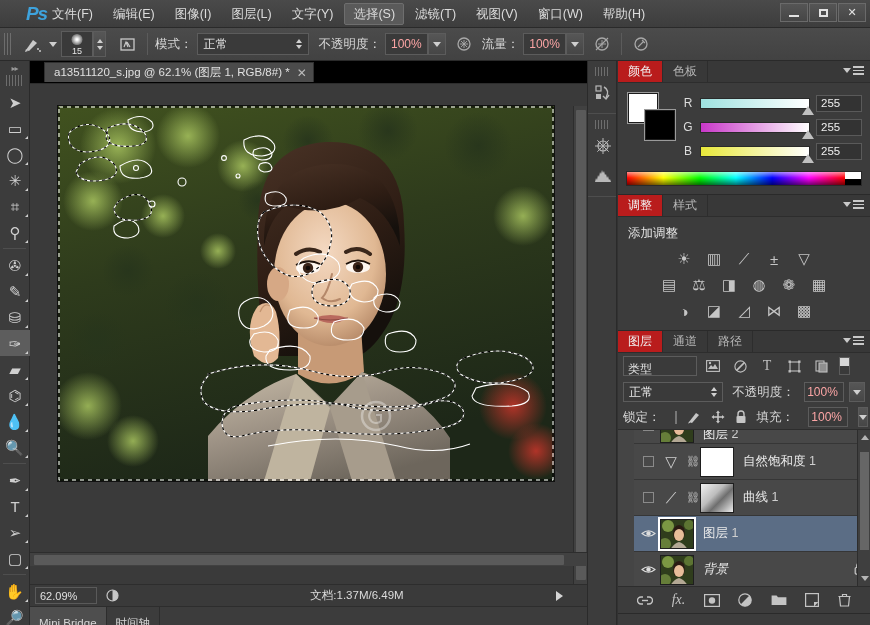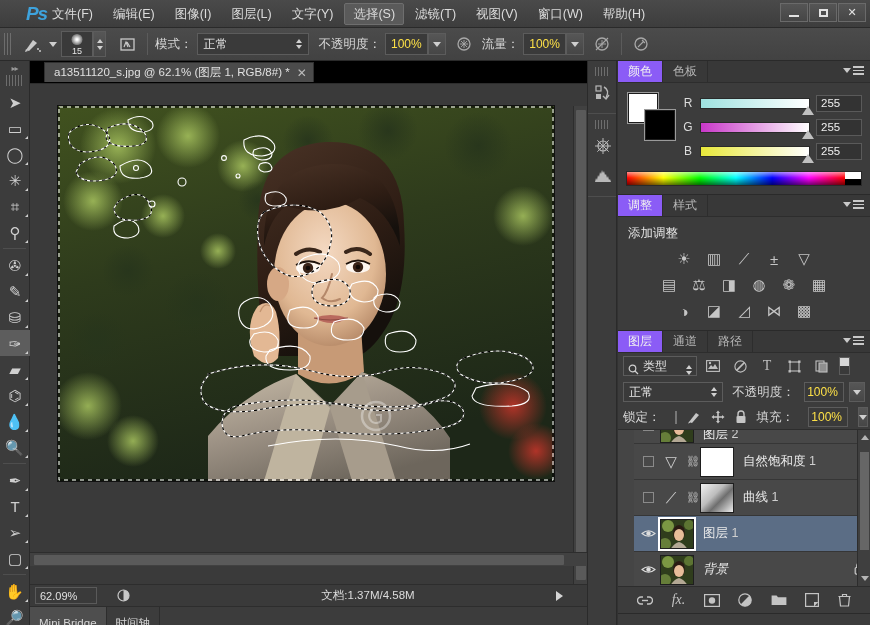--- a/index.html
+++ b/index.html
@@ -75,21 +75,21 @@
   .opt-select {
     height:22px; background:#3a3a3a; border:1px solid #5c5c5c; color:#e3e3e3;
     display:flex; align-items:center; padding:0 6px; font-size:12px; position:relative;
     min-width:112px; justify-content:space-between;
   }
   .updown { display:flex;flex-direction:column; gap:2px; margin-left:6px;}
   .updown i{width:0;height:0;border-left:3px solid transparent;border-right:3px solid transparent;}
   .updown .u{border-bottom:4px solid #d0d0d0;}
   .updown .d{border-top:4px solid #d0d0d0;}
   .opt-val {
-    height:22px; background:#3a3a3a; border:1px solid #5c5c5c; color:#fde047;
+    height:22px; background:#3a3a3a; border:1px solid #5c5c5c; color:#fca5a5;
     display:flex;align-items:center; padding:0 5px; font-size:12px; min-width:40px; justify-content:flex-end;
   }
   .opt-arrowbtn {
     height:22px;width:18px;background:linear-gradient(#565656,#464646);border:1px solid #5c5c5c;
     display:flex;align-items:center;justify-content:center;
   }
   .airbrush {
     width:24px;height:22px;display:flex;align-items:center;justify-content:center;color:#b9b9b9;font-size:15px;
   }
 
@@ -122,21 +122,21 @@
   .canvas-wrap { position:absolute; left:0; top:22px; width:557px; height:505px; background:#3a3a3a;
     border-top:1px solid #2d2d2d; }
   .canvas-img { position:absolute; left:28px; top:22px; width:496px; height:375px; overflow:hidden;
     box-shadow:0 0 0 1px #111; }
   .marchants { position:absolute; left:28px; top:22px; width:496px; height:375px; pointer-events:none; }
   .vscroll { position:absolute; right:0; top:22px; width:14px; height:505px; background:#414141; border-left:1px solid #2d2d2d;}
   .vscroll .thumb { position:absolute; left:2px; top:4px; width:10px; height:470px; background:#5a5a5a; border-radius:1px;}
   .hscroll { position:absolute; left:0; bottom:22px; width:557px; height:14px; background:#414141; border-top:1px solid #2d2d2d;}
   .hscroll .thumb { position:absolute; top:2px; left:4px; width:530px; height:10px; background:#5a5a5a; border-radius:1px;}
   .statusbar { position:absolute; left:0; bottom:0; width:557px; height:22px; background:#3a3a3a;
-    display:flex; align-items:center; gap:15px; border-top:1px solid #2d2d2d; }
+    display:flex; align-items:center; gap:4px; border-top:1px solid #2d2d2d; }
   .zoomfield { width:62px; height:17px; background:#3a3a3a; border:1px solid #5a5a5a; color:#e0e0e0;
     font-size:11px; display:flex; align-items:center; padding-left:4px; margin-left:5px;}
   .sb-icon { width:22px;height:18px;display:flex;align-items:center;justify-content:center;color:#c8c8c8;font-size:11px;}
   .sb-doc { flex:1; height:17px; color:#dcdcdc; font-size:11.5px; display:flex; align-items:center;
     justify-content:center; position:relative;}
   .sb-arrow { position:absolute; right:24px; width:0;height:0;border-top:5px solid transparent;border-bottom:5px solid transparent;border-left:7px solid #d5d5d5;}
   .bottomtabs { position:absolute; left:0; bottom:0; width:557px; height:19px; background:#3c3c3c;
     display:flex; align-items:stretch; border-top:1px solid #2d2d2d; }
   .btab { padding:16px 9px; display:flex;align-items:center; font-size:11.5px; color:#d6d6d6;
     border-right:1px solid #2d2d2d; }
@@ -150,21 +150,21 @@
   .md-icon { width:30px;height:30px;display:flex;align-items:center;justify-content:center;color:#b8b8b8;font-size:16px;}
   .md-div { height:1px;background:#2d2d2d;border-bottom:1px solid #4e4e4e;margin:5px 0;}
 
   
   .rightcol { position:absolute; left:618px; top:61px; width:252px; height:564px; background:#3c3c3c; }
   .panel { border-bottom:1px solid #2a2a2a; background:#3c3c3c; }
   .panel-tabs { height:22px; display:flex; align-items:stretch; background:#383838; position:relative;
     border-bottom:1px solid #2d2d2d;}
   .ptab { padding:0 10px; display:flex;align-items:center; font-size:12px; color:#b5b5b5;
     border-right:1px solid #2d2d2d; }
-  .ptab.active { background:#8b5cf6; color:#f0f0f0;font-family:Liberation Serif, serif; }
+  .ptab.active { background:#b91c1c; color:#f0f0f0;font-family:Liberation Serif, serif; }
   .panel-menu { position:absolute; right:6px; top:5px; display:flex; align-items:center; gap:2px; }
   .pm-tri { width:0;height:0;border-left:4px solid transparent;border-right:4px solid transparent;border-top:5px solid #c9c9c9; }
   .pm-lines { display:flex;flex-direction:column;gap:2px;}
   .pm-lines i { display:block;width:11px;height:1.5px;background:#c9c9c9;}
 
   
   .colorbody { padding:8px 8px 6px 8px; display:flex; }
   .swatchstack { position:relative; width:46px; height:46px; margin:2px 8px 0 2px;}
   .sw-fg { position:absolute; left:0; top:0; width:30px;height:30px;background:#fff;border:1px solid #1c1c1c;
     box-shadow:0 0 0 1px #9a9a9a; }
@@ -194,22 +194,22 @@
   
   .adjbody { padding:6px 8px 8px 8px; }
   .adj-title { font-size:12.5px; color:#e4e4e4; margin:2px 0 6px 2px;}
   .adj-grid { display:flex; flex-direction:column; gap:4px; align-items:center;}
   .adj-row { display:flex; gap:6px; }
   .adj-ico { width:24px;height:22px; display:flex;align-items:center;justify-content:center;
     color:#c6c6c6; font-size:15px; }
 
   
   .lay-filter { height:26px; display:flex; align-items:center; padding:0 5px; gap:5px; }
-  .filter-sel { height:20px; background:#3a3a3a; border:1px solid #5c5c5c; display:flex; align-items:flex-end;
-    padding:0 4px; gap:4px; color:#e0e0e0; font-size:12px; width:74px; }
+  .filter-sel { height:20px; background:#3a3a3a; border:1px solid #5c5c5c; display:flex; align-items:flex-start;
+    padding:0 4px; gap:4px; color:#e0e0e0; font-size:12px; width:74px;flex-direction:column; }
   .f-ico { width:22px;height:20px;display:flex;align-items:center;justify-content:center;color:#bfbfbf;font-size:13px;}
   .f-toggle { width:11px;height:18px;background:linear-gradient(to bottom,#d6d6d6 50%,#3a3a3a 50%);border:1px solid #5c5c5c;margin-left:2px;}
   .lay-blend { height:26px; display:flex; align-items:center; padding:0 5px; gap:5px; }
   .blend-sel { height:20px; background:#3a3a3a;border:1px solid #5c5c5c;color:#e6e6e6;font-size:12px;
     display:flex;align-items:center;justify-content:space-between;padding:0 5px; width:112px;}
   .lay-lock { height:24px; display:flex; align-items:center; padding:0 5px; gap:10px; }
   .lock-ico { width:20px;height:20px;display:flex;align-items:center;justify-content:center;color:#c6c6c6;font-size:13px;}
   .layers-list { position:relative; height:158px; background:#454545; border-top:1px solid #2d2d2d;
     border-bottom:1px solid #2d2d2d; overflow:hidden; }
   .layer-row { height:36px; display:flex; align-items:center; border-bottom:1px solid #363636;
@@ -605,21 +605,21 @@
 
     <div class="statusbar" style="bottom:19px">
       <div class="zoomfield">62.09%</div>
       <div class="sb-icon">
         <svg width="13" height="13" viewBox="0 0 13 13">
             <circle cx="6.5" cy="6.5" r="5.5" fill="none" stroke="#c8c8c8" stroke-width="1.2"></circle>
             <path d="M6.5 1 A5.5 5.5 0 0 1 6.5 12 Z" fill="#c8c8c8"></path>
           </svg>
       </div>
       <div class="sb-doc">
-        <span>文档:1.37M/4.58M</span>
+        <span>文档:1.37M/6.49M</span>
         <span class="sb-arrow"></span>
       </div>
     </div>
 
     <div class="bottomtabs" id="bottom-tabs">
         <div class="btab active">Mini Bridge</div>
         <div class="btab">时间轴</div>
       </div>
   </div>
 

